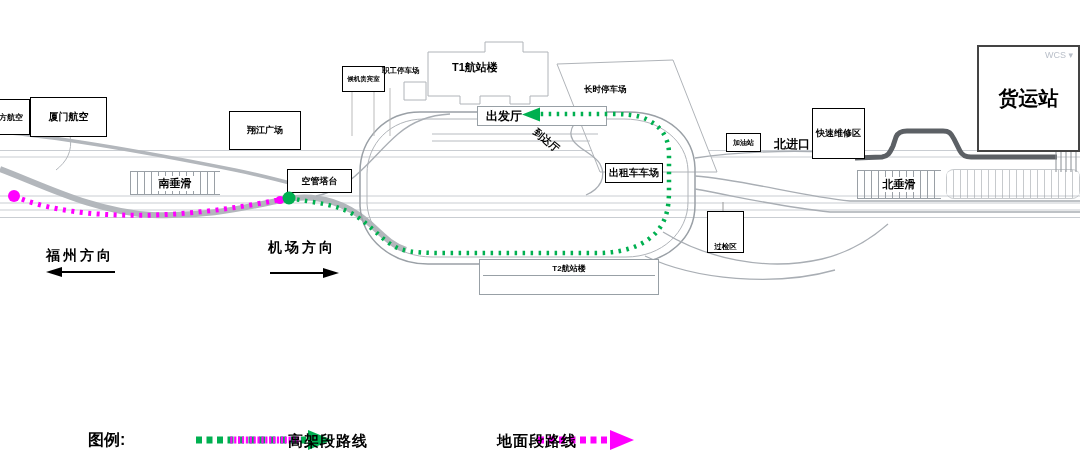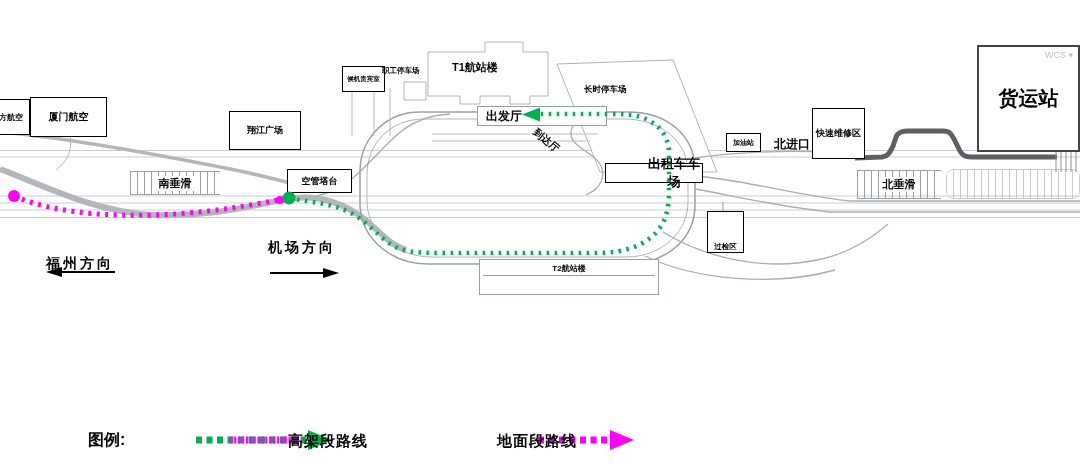--- a/index.html
+++ b/index.html
@@ -97,21 +97,21 @@
   </div>
   <div class="boxed" style="left:342px;top:66px;width:41px;height:24px;font-size:6.5px;white-space:normal;">
     <span>候机贵宾室</span>
   </div>
   <div class="boxed" style="left:287px;top:169px;width:63px;height:22px;font-size:9px;">
     <span>空管塔台</span>
   </div>
   <div class="boxed grayboxed" style="left:450px;top:106px;width:120px;height:18px;font-size:12px;justify-content:flex-start;padding-left:8px;">
     <span>出发厅</span>
   </div>
-  <div class="boxed" style="left:605px;top:163px;width:56px;height:18px;font-size:13px;padding-left:40px;">
+  <div class="boxed" style="left:605px;top:163px;width:56px;height:18px;font-size:10px;">
     <span>出租车车场</span>
   </div>
   <div class="boxed" style="left:726px;top:133px;width:33px;height:17px;font-size:7px;">
     <span>加油站</span>
   </div>
   <div class="boxed" style="left:812px;top:108px;width:47px;height:45px;font-size:9px;white-space:normal;padding:2px;">
     <span>快速维修区</span>
   </div>
   <div class="boxed" style="left:707px;top:211px;width:35px;height:33px;font-size:7.5px;align-items:flex-end;padding-top:7px;">
     <span>过检区</span>
@@ -123,21 +123,21 @@
   <div class="boxed grayboxed" style="left:452px;top:259px;width:178px;height:34px;font-size:8px;align-items:flex-start;">
     <div style="position:absolute;left:3px;right:3px;top:15px;border-top:1px solid #98a0a6;"></div>
     <span style="margin-top:3px;">T2航站楼</span>
   </div>
 
   <div class="lbl" style="left:382px;top:67px;font-size:7.5px;">职工停车场</div>
   <div class="lbl" style="left:452px;top:62px;font-size:11px;">T1航站楼</div>
   <div class="lbl rot" style="left:538px;top:127px;font-size:10px;">到达厅</div>
   <div class="lbl" style="left:584px;top:85px;font-size:8.5px;">长时停车场</div>
   <div class="lbl" style="left:774px;top:118px;font-size:12px;margin-top:20px;">北进口</div>
-  <div class="lbl" style="left:46px;top:256px;font-size:14px;letter-spacing:3px;">福州方向</div>
+  <div class="lbl" style="left:46px;top:248px;font-size:14px;letter-spacing:3px;">福州方向</div>
   <div class="lbl" style="left:268px;top:240px;font-size:14px;letter-spacing:3px;">机场方向</div>
 
   <div class="lbl" style="left:88px;top:432px;font-size:16px;">图例:</div>
   <div class="lbl" style="left:288px;top:433px;font-size:15px;letter-spacing:1px;text-align:right;">高架段路线</div>
   <div class="lbl" style="left:497px;top:433px;font-size:15px;letter-spacing:1px;">地面段路线</div>
 
   <svg id="routes" width="1080" height="470" viewBox="0 0 1080 470">
 
     <path class="r-mag" fill="none" stroke-width="5" stroke-dasharray="3 5.5" d="M14,196 C40,207 75,214 120,215 C175,217 235,209 288,198"></path>
     <circle class="r-mag-f" cx="14" cy="196" r="6"></circle>

